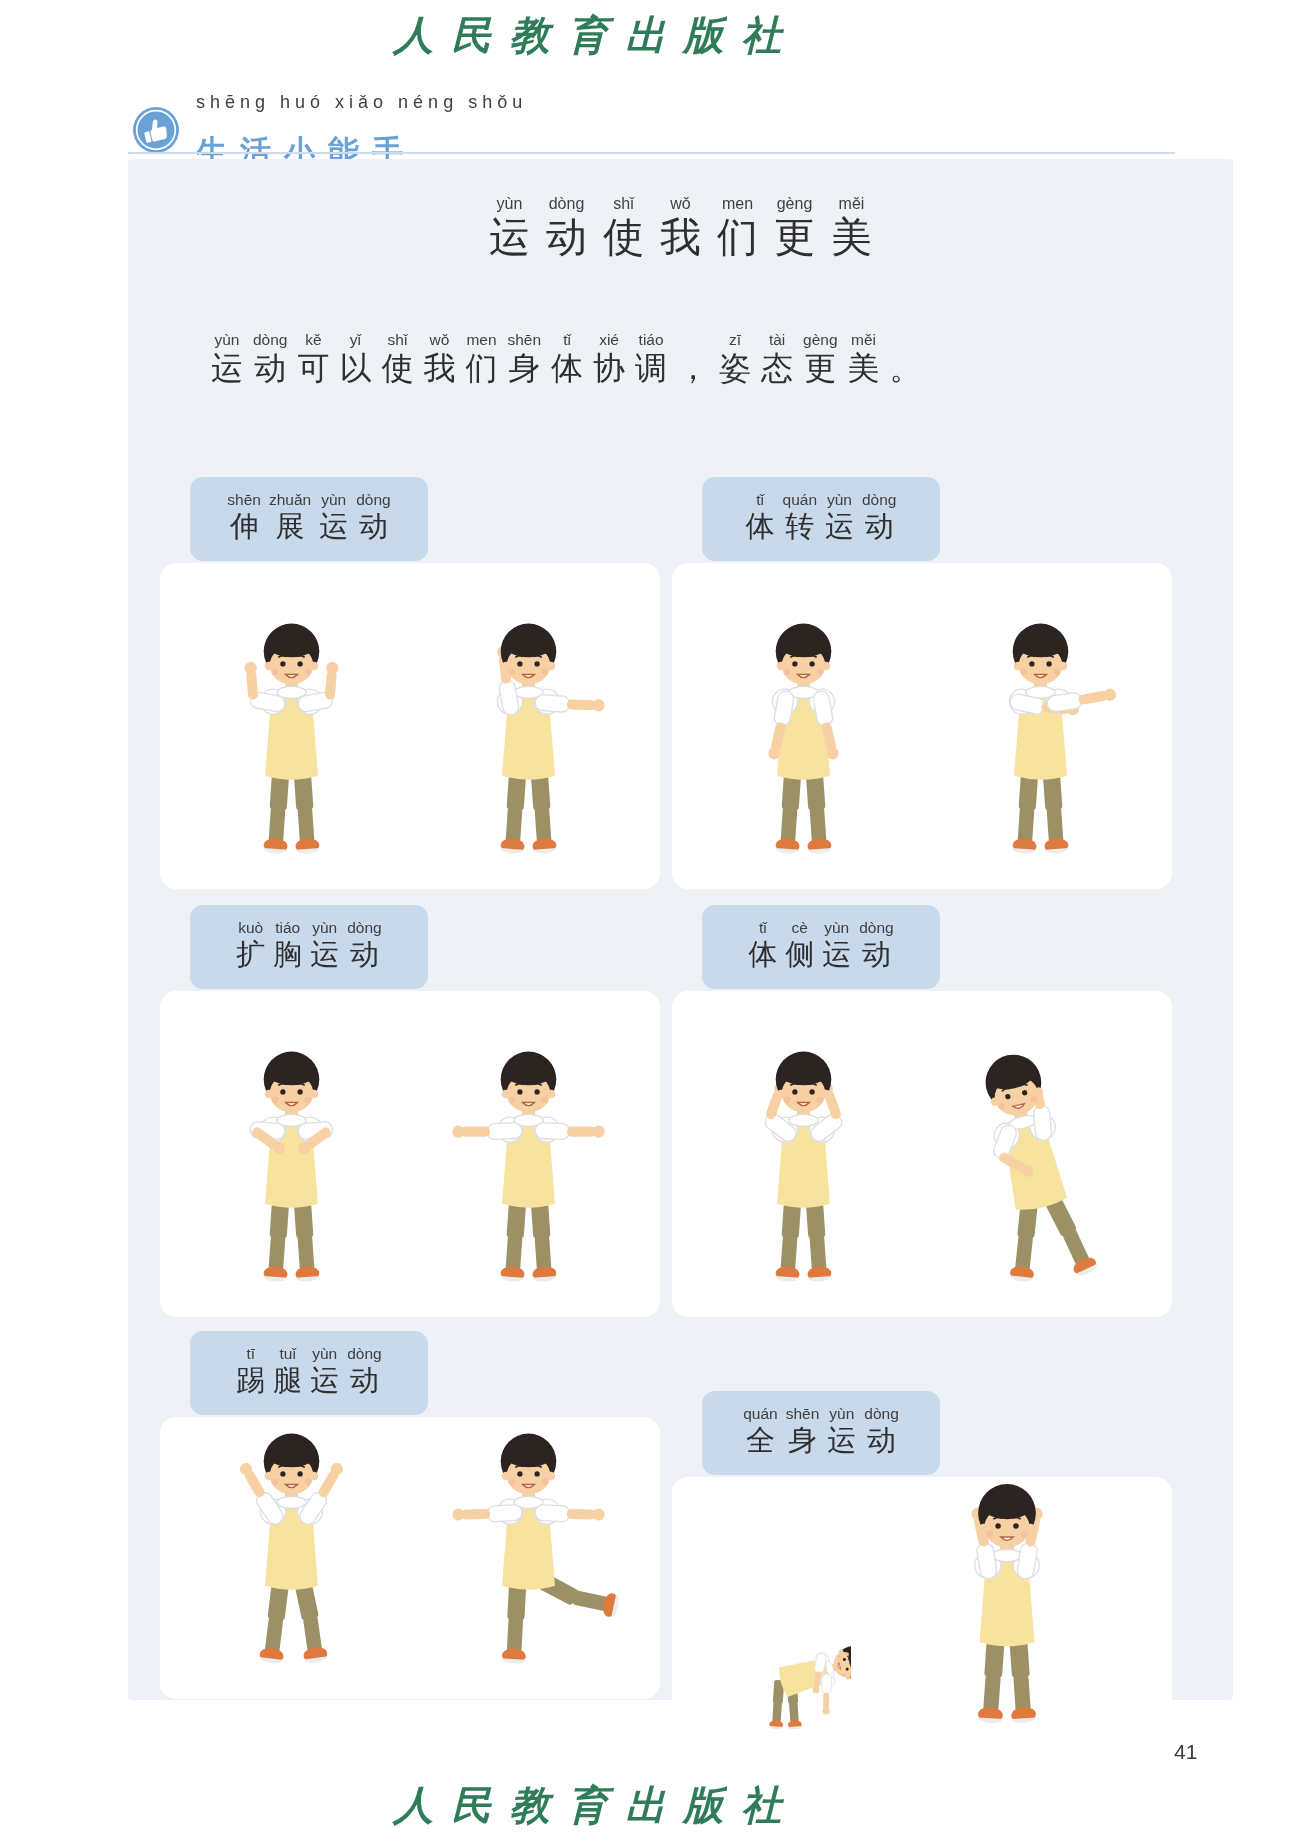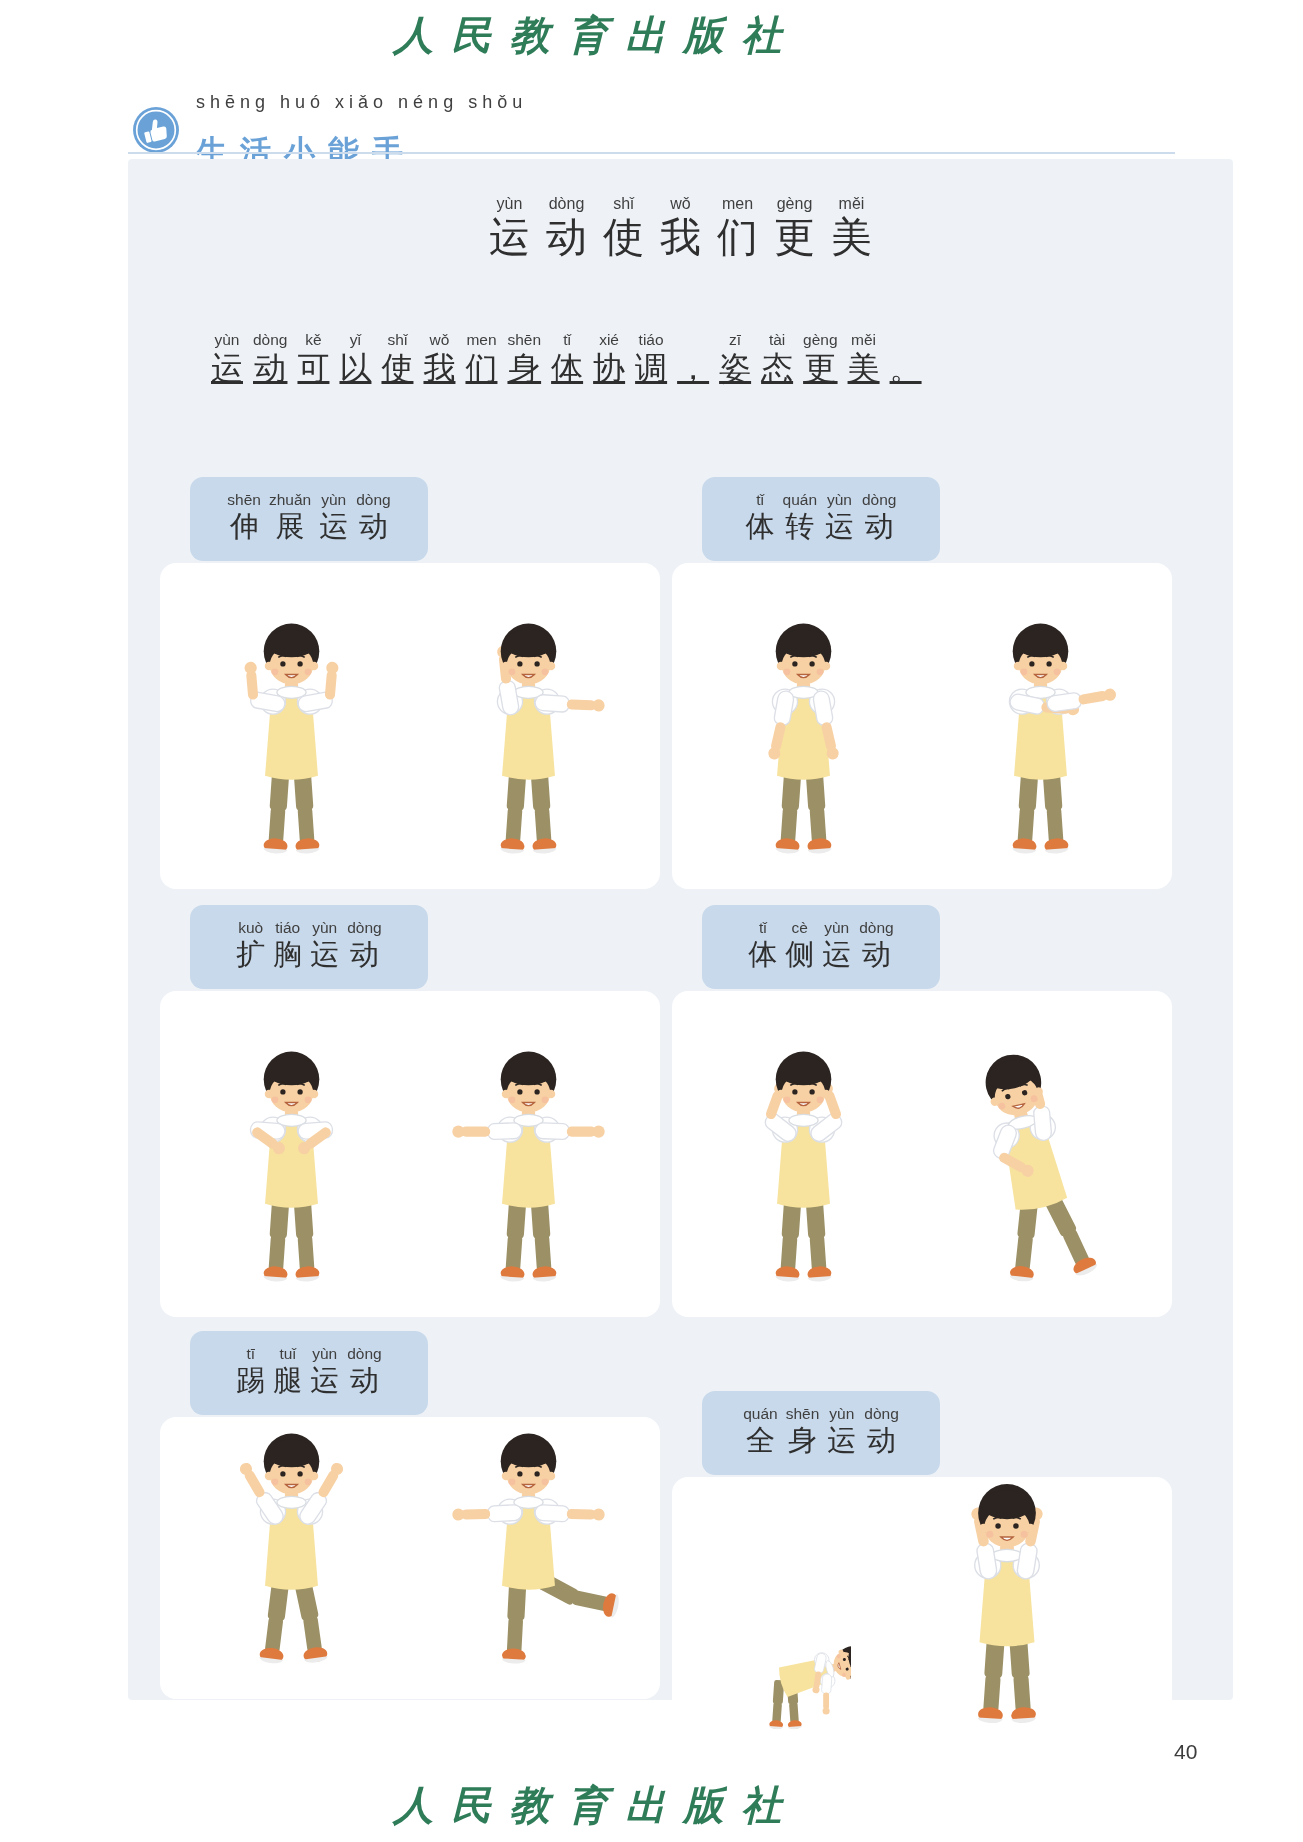--- a/index.html
+++ b/index.html
@@ -30,21 +30,21 @@
   ruby{ruby-position:over;}
   rt{font-family:"Liberation Sans",sans-serif;color:#3f3f3f;letter-spacing:0;}
   .lesson-title{
     position:absolute;top:36px;left:0;width:100%;text-align:center;
     font-family:"Liberation Serif","DejaVu Serif",serif;font-size:41px;color:#2f2f2f;
   }
   .lesson-title ruby{margin:0 8px;}
   .lesson-title rt{font-size:16px;padding-bottom:6px;}
   .intro{
     position:absolute;top:172px;left:78px;width:930px;
-    font-family:"Liberation Serif","DejaVu Serif",serif;font-size:32px;color:#2f2f2f;text-decoration:underline;
+    font-family:"Liberation Serif","DejaVu Serif",serif;font-size:32px;color:#2f2f2f;
   }
   .intro ruby{margin:0 5px;}
   .intro rt{font-size:15.5px;padding-bottom:5px;}
   
   .exercise{position:absolute;width:500px;}
   .badge{
     margin-left:30px;width:238px;height:84px;background:var(--badge,#c8d9eb);
     border-radius:13px;display:flex;align-items:center;justify-content:center;
     font-family:"Liberation Serif","DejaVu Serif",serif;font-size:29px;color:#2f2f2f;
   }
@@ -808,14 +808,14 @@
     <circle cx="72.5" cy="52.5" r="2.6" fill="#f5b49a" opacity="0.55"></circle>
     <path d="M55.5,54.5 q4.5,4.8 9,0 z" fill="#fff" stroke="#b5643e" stroke-width="1"></path>
   </g>
     </g>
           </svg>
         </div>
     </div>
   </section>
 </div>
 
-<div class="page-num">40</div>
+<div class="page-num">41</div>
 <div class="pub-logo pub-bottom">人民教育出版社</div>
 
 </body></html>

